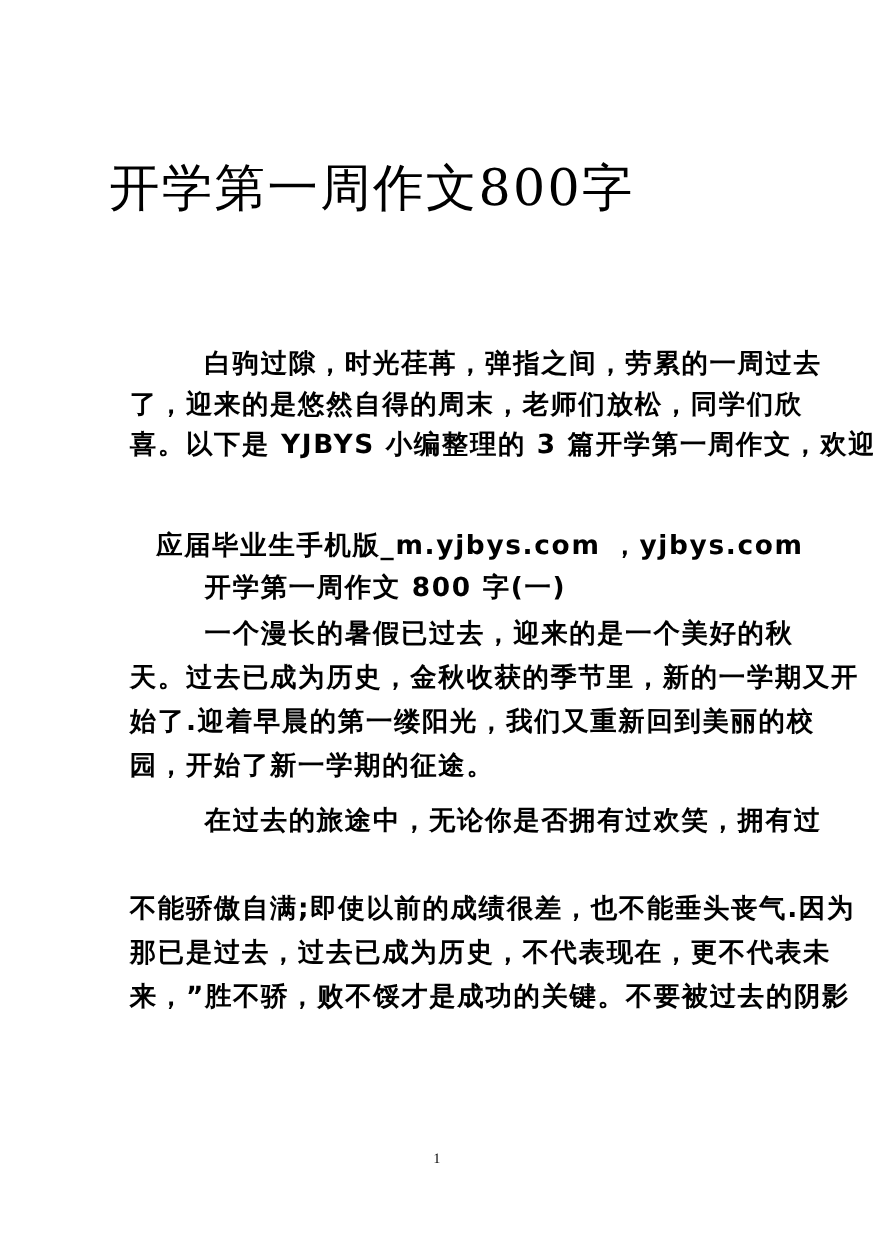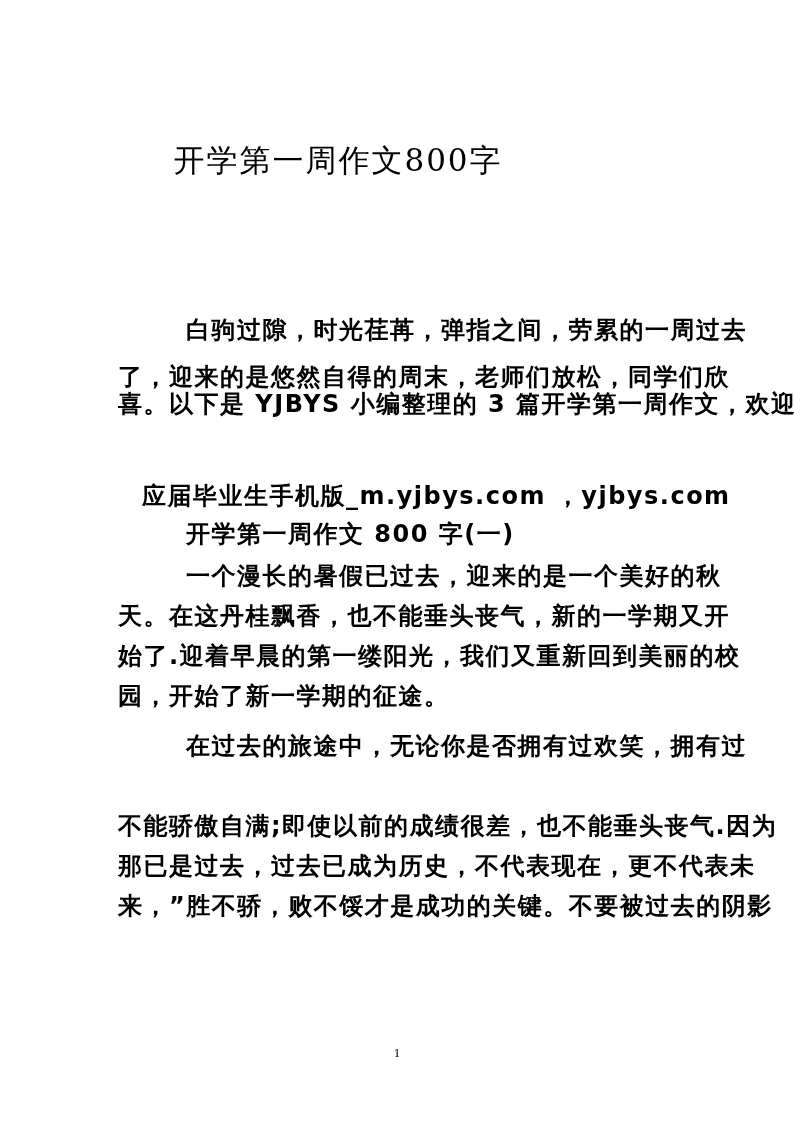--- a/index.html
+++ b/index.html
@@ -1,21 +1,21 @@
 <!DOCTYPE html>
 <html><head>
 <meta charset="utf-8">
 <style>
   html, body { margin: 0; padding: 0; background: #ffffff; }
   body { width: 794px; height: 1123px; position: relative; overflow: hidden; }
   .page { position: absolute; left: 0; top: 0; width: 794px; height: 1123px; background: #fff; }
   .title {
     position: absolute; left: 0; width: 676px; top: 140px; text-align: center;
     font-family: "DejaVu Serif", "Liberation Serif", serif;
-    font-size: 31px; color: #000; letter-spacing: 2px; font-weight: normal;
+    font-size: 46px; color: #000; letter-spacing: 2px; font-weight: normal;
   }
   .line {
     position: absolute; left: 118px; width: 560px; white-space: nowrap;
     font-family: "DejaVu Sans", "Liberation Sans", sans-serif;
     font-size: 24px; line-height: 24px; color: #000; font-weight: bold;
     letter-spacing: 1.5px;
   }
   .line.indent { left: 186px; }
   .line.src { left: 142px; text-align: right; }
   .page-num {
@@ -23,26 +23,26 @@
     font-family: "Liberation Serif", serif; font-size: 13px; color: #000;
   }
 </style>
 </head>
 <body>
 
 <div class="page">
   <div class="title">开学第一周作文800字</div>
 
   <div class="line indent" style="top:318px">白驹过隙，时光荏苒，弹指之间，劳累的一周过去</div>
-  <div class="line" style="top:365px">了，迎来的是悠然自得的周末，老师们放松，同学们欣</div>
+  <div class="line" style="top:355px">了，迎来的是悠然自得的周末，老师们放松，同学们欣</div>
   <div class="line" style="top:392px">喜。以下是 YJBYS 小编整理的 3 篇开学第一周作文，欢迎</div>
   <div class="line src" style="top:484px">应届毕业生手机版_m.yjbys.com ，yjbys.com</div>
   <div class="line indent" style="top:522px">开学第一周作文 800 字(一)</div>
   <div class="line indent" style="top:564px">一个漫长的暑假已过去，迎来的是一个美好的秋</div>
-  <div class="line" style="top:604px">天。在这丹桂飘香，也不能垂头丧气，新的一学期又开</div>
+  <div class="line" style="top:604px">天。过去已成为历史，金秋收获的季节里，新的一学期又开</div>
   <div class="line" style="top:644px">始了.迎着早晨的第一缕阳光，我们又重新回到美丽的校</div>
   <div class="line" style="top:684px">园，开始了新一学期的征途。</div>
   <div class="line indent" style="top:734px">在过去的旅途中，无论你是否拥有过欢笑，拥有过</div>
   <div class="line" style="top:814px">不能骄傲自满;即使以前的成绩很差，也不能垂头丧气.因为</div>
   <div class="line" style="top:854px">那已是过去，过去已成为历史，不代表现在，更不代表未</div>
   <div class="line" style="top:894px">来，”胜不骄，败不馁才是成功的关键。不要被过去的阴影</div>
 
   <div class="page-num">1</div>
 </div>
 

